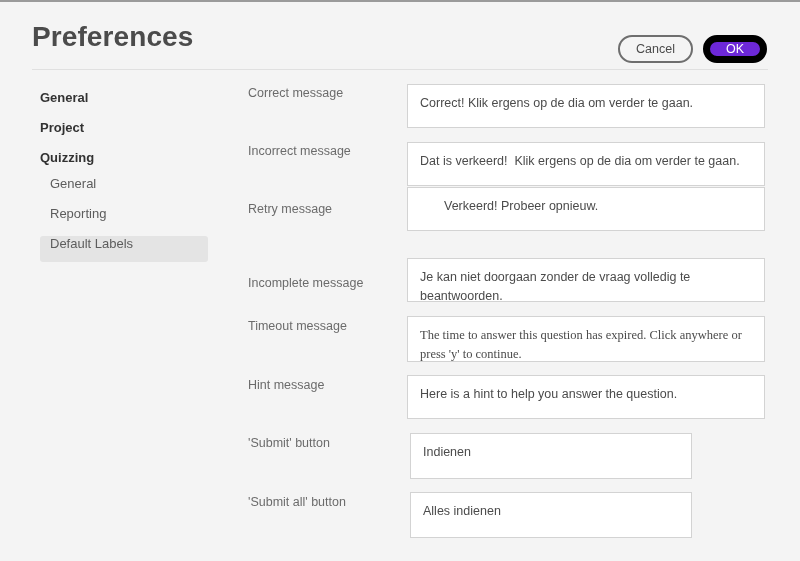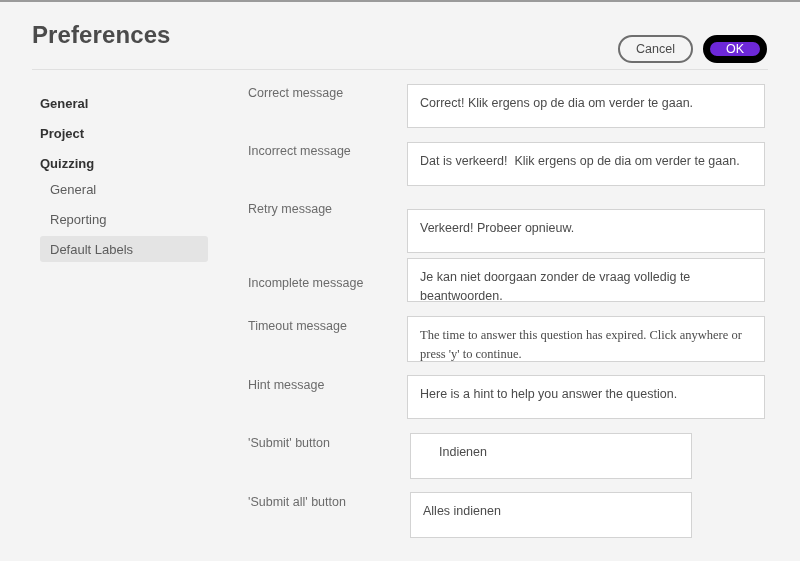--- a/index.html
+++ b/index.html
@@ -25,21 +25,21 @@
 
   
   .header {
     position: relative;
     height: 66px;
   }
   .page-title {
     position: absolute;
     left: 32px;
     top: 19px;
-    font-size: 24px;
+    font-size: 28px;
     font-weight: bold;
     color: #4b4b4b;
     letter-spacing: 0.1px;
   }
   .header-actions {
     position: absolute;
     right: 33px;
     top: 33px;
     display: flex;
     gap: 10px;
@@ -91,21 +91,20 @@
   .sidebar {
     position: absolute;
     left: 0;
     top: 0;
     width: 218px;
     height: 493px;
   }
   .nav-item {
     position: relative;
     display: flex;
-    align-items: center;
     height: 26px;
     font-size: 13px;
     cursor: pointer;
     border-radius: 3px;
     box-sizing: border-box;
   }
   .nav-item.level-0 {
     margin-left: 40px;
     width: 168px;
     padding-left: 0px;
@@ -219,21 +218,21 @@
           </div>
         </div>
         <div class="form-row" style="top: 0px;">
           <div class="field-label" style="top: 74px;">Incorrect message</div>
           <div class="field-box field-wide" style="top: 72px;">
             <div class="field-text">Dat is verkeerd!  Klik ergens op de dia om verder te gaan.</div>
           </div>
         </div>
         <div class="form-row" style="top: 0px;">
           <div class="field-label" style="top: 132px;">Retry message</div>
-          <div class="field-box field-wide" style="top: 139px;">
+          <div class="field-box field-wide" style="top: 117px; padding-left: 24px;">
             <div class="field-text">Verkeerd! Probeer opnieuw.</div>
           </div>
         </div>
         <div class="form-row" style="top: 0px;">
           <div class="field-label" style="top: 206px;">Incomplete message</div>
           <div class="field-box field-wide" style="top: 188px;">
             <div class="field-text">Je kan niet doorgaan zonder de vraag volledig te beantwoorden.</div>
           </div>
         </div>
         <div class="form-row" style="top: 0px;">
@@ -243,21 +242,21 @@
           </div>
         </div>
         <div class="form-row" style="top: 0px;">
           <div class="field-label" style="top: 308px;">Hint message</div>
           <div class="field-box field-wide" style="top: 305px;">
             <div class="field-text">Here is a hint to help you answer the question.</div>
           </div>
         </div>
         <div class="form-row" style="top: 0px;">
           <div class="field-label" style="top: 366px;">'Submit' button</div>
-          <div class="field-box field-narrow" style="top: 363px; padding-left: 16px;">
+          <div class="field-box field-narrow" style="top: 363px;">
             <div class="field-text">Indienen</div>
           </div>
         </div>
         <div class="form-row" style="top: 0px;">
           <div class="field-label" style="top: 425px;">'Submit all' button</div>
           <div class="field-box field-narrow" style="top: 422px;">
             <div class="field-text">Alles indienen</div>
           </div>
         </div>
       </div>

